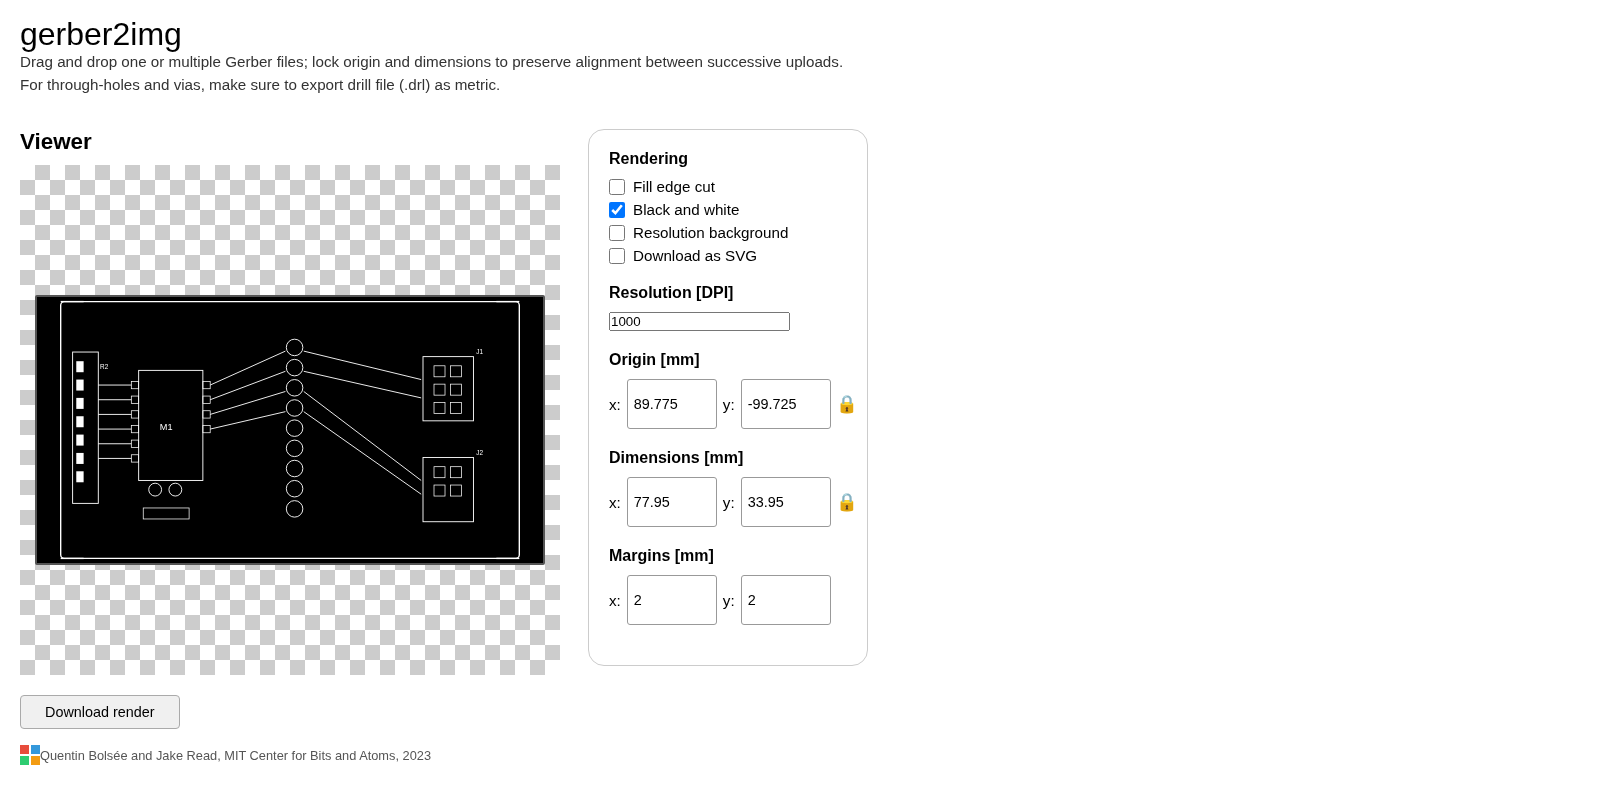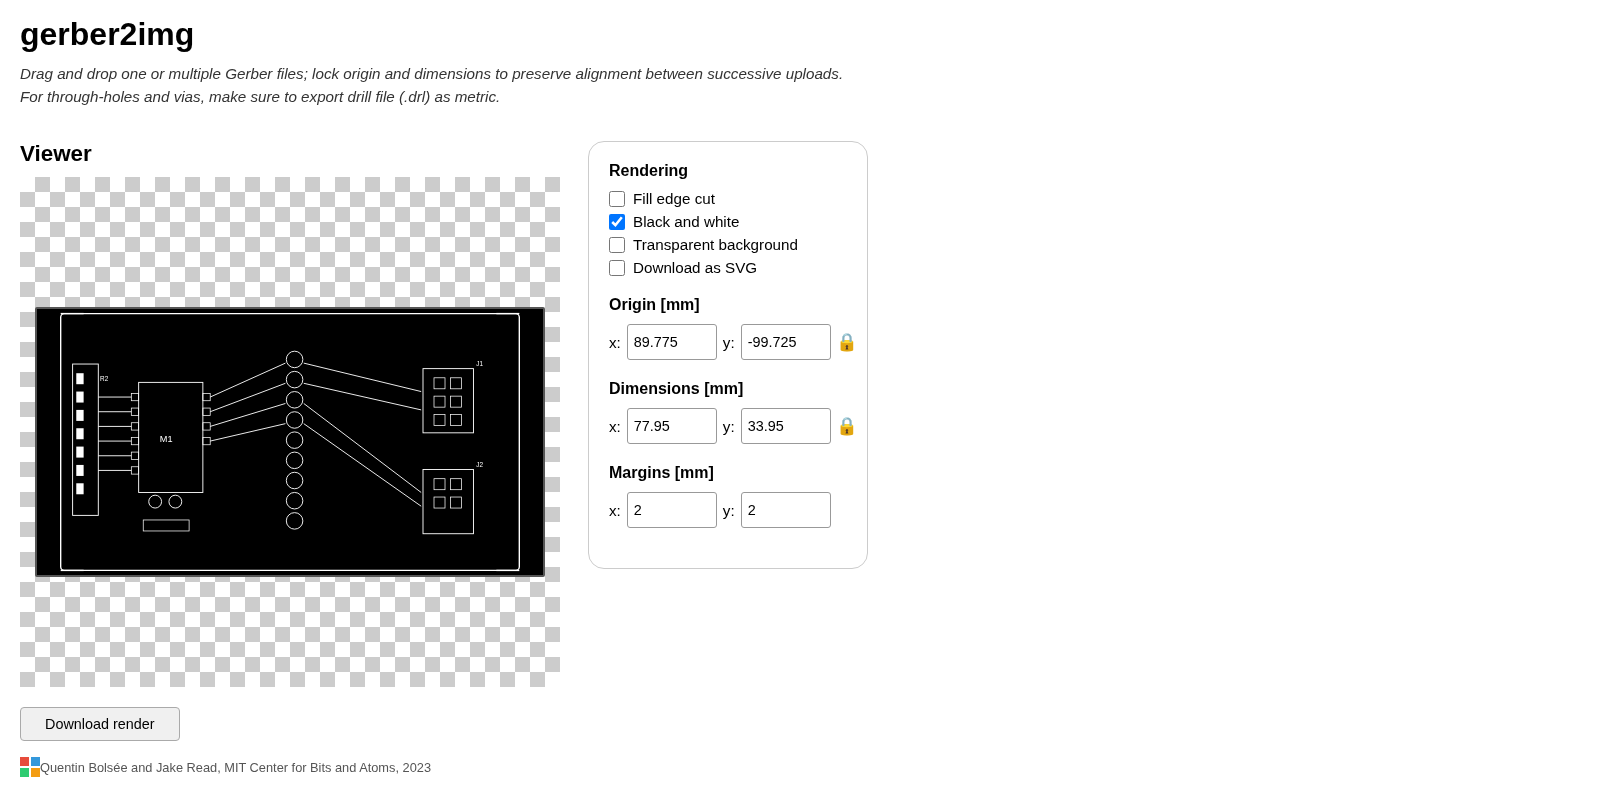--- a/index.html
+++ b/index.html
@@ -5,28 +5,26 @@
     * { box-sizing: border-box; margin: 0; padding: 0; }
     body {
       font-family: Arial, sans-serif;
       font-size: 16px;
       color: #000;
       background: #fff;
       padding: 16px 20px;
     }
     h1 {
       font-size: 2rem;
-      font-weight: bold;
-      margin-bottom: 12px;
+      font-weight: normal;
     }
     .subtitle {
       font-size: 0.95rem;
       margin-bottom: 6px;
       color: #333;
-      font-style: italic;
     }
     .main-layout {
       display: flex;
       flex-direction: row;
       gap: 28px;
       margin-top: 36px;
       align-items: flex-start;
     }
     .viewer-section {
       flex: 0 0 540px;
@@ -109,21 +107,21 @@
       display: flex;
       align-items: center;
       gap: 6px;
       margin-top: 6px;
     }
     .input-row label {
       font-size: 0.95rem;
     }
     .input-row input[type="text"] {
       width: 90px;
-      padding: 9px 6px;
+      padding: 16px 6px;
       border: 1px solid #999;
       border-radius: 3px;
       font-size: 0.9rem;
     }
     .lock-icon {
       font-size: 1.1rem;
       cursor: pointer;
     }
     .download-btn {
       margin-top: 20px;
@@ -266,29 +264,33 @@
           <label for="fill_edge_cut">Fill edge cut</label>
         </div>
 
         <div class="checkbox-row">
           <input type="checkbox" id="black_white" checked="" style="">
           <label for="black_white">Black and white</label>
         </div>
 
         <div class="checkbox-row">
           <input type="checkbox" id="transparent_bg" style="">
-          <label for="transparent_bg">Transparent background</label>
+          <label for="transparent_bg">Resolution background</label>
         </div>
 
         <div class="checkbox-row">
           <input type="checkbox" id="download_svg" style="">
           <label for="download_svg">Download as SVG</label>
         </div>
       </div>
 
+      <div class="settings-group">
+        <div class="settings-group-title">Resolution [DPI]</div>
+        <input type="text" value="1000" style="">
+      </div>
 
       <div class="settings-group">
         <div class="settings-group-title">Origin [mm]</div>
         <div class="input-row">
           <label>x:</label>
           <input type="text" value="89.775" style="">
           <label>y:</label>
           <input type="text" value="-99.725" style="">
           <span class="lock-icon">🔒</span>
         </div>

